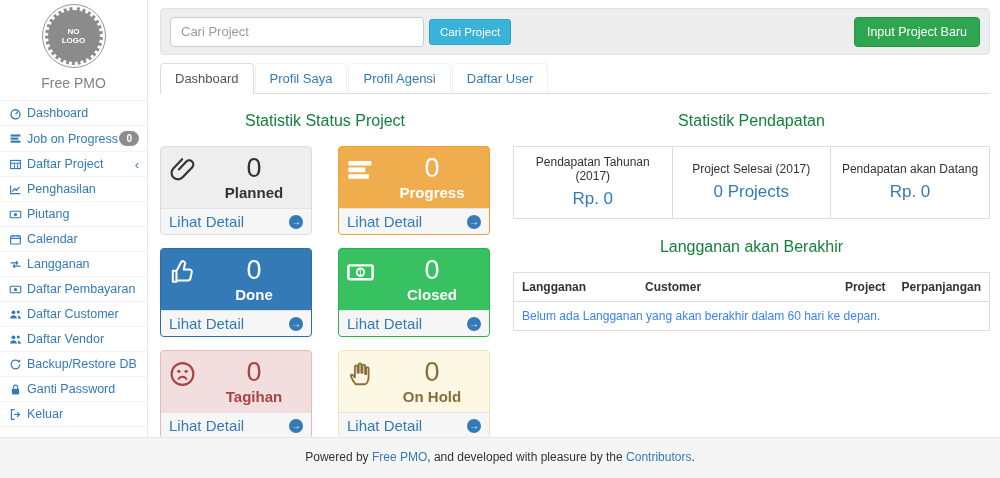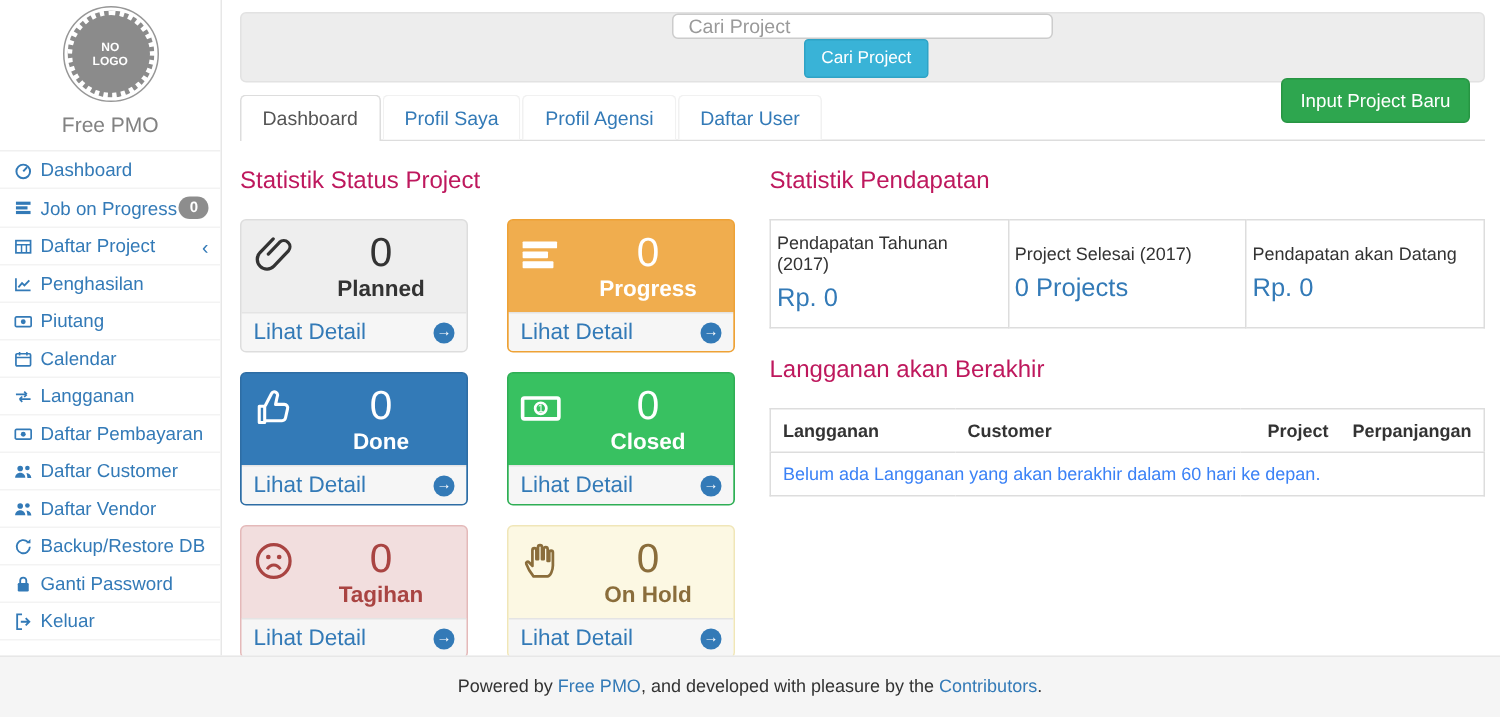--- a/index.html
+++ b/index.html
@@ -19,36 +19,36 @@
   .nav { border-top:1px solid #f0f0f0; }
   .nav-item { display:flex; align-items:center; padding:5px 8px 5px 9px; font-size:12.5px; color:#337ab7;
               border-bottom:1px solid #f3f3f3; cursor:pointer; }
   .nav-item svg { flex:0 0 auto; margin-right:5px; display:block; }
   .nav-label { flex:1; white-space:nowrap; overflow:hidden; }
   .badge { background:#8d8d8d; color:#fff; border-radius:10px; font-size:10px; font-weight:bold; padding:2px 7px; }
   .chev { color:#337ab7; font-size:13px; line-height:1; }
   
   .main { position:absolute; left:149px; right:0; top:0; bottom:41px; padding:8px 10px 0 11px; }
   .topbar { background:#ededed; border:1px solid #e2e2e2; border-radius:4px; height:47px;
-            display:flex; align-items:center; padding:0 9px;flex-direction:column; }
+            display:flex; align-items:center; padding:0 9px; }
   .search-input { width:254px; height:30px; border:1px solid #ccc; border-radius:4px; padding:0 10px;
                   font-size:13px; color:#555; font-family:inherit; }
   .search-input::placeholder { color:#9a9a9a; }
   .btn-search { margin-left:5px; background:#39b3d7; border:1px solid #2fa3c6; color:#fff; font-size:11.5px;
                 padding:6px 10px; border-radius:3px; cursor:pointer; font-family:inherit; }
   .btn-new { margin-left:auto; background:#2ea64f; border:1px solid #279543; color:#fff; font-size:12.5px;
              padding:7px 12px; border-radius:4px; cursor:pointer; font-family:inherit; }
   .tabs { display:flex; margin-top:8px; border-bottom:1px solid #ddd; }
   .tab { font-size:13px; padding:7px 14px; color:#337ab7; background:#fff; border:1px solid #f1f1f1;
          border-bottom:none; border-radius:4px 4px 0 0; margin-right:1px; cursor:pointer; }
   .tab.active { color:#555; border-color:#ddd; margin-bottom:-1px; padding-bottom:8px; }
   .content { display:flex; margin-top:13px; }
   .col-left { flex:0 0 330px; width:330px; }
   .col-right { flex:1; margin-left:23px; }
-  .section-title { font-size:16px; font-weight:500; color:#be185d; text-align:left; margin:5px 0 16px; }
+  .section-title { font-size:16px; font-weight:500; color:#15803d; text-align:center; margin:5px 0 16px; }
   
   .cards { display:grid; grid-template-columns:152px 152px; gap:13px 26px; }
   .card { border-radius:4px; border:1px solid transparent; overflow:hidden; }
   .card-body { height:61px; padding:6px 7px 0; display:flex; }
   .card-icon { width:36px; padding-top:1px; }
   .card-stats { flex:1; text-align:center; }
   .card-count { font-size:27px; line-height:30px; }
   .card-label { font-size:15px; line-height:20px;font-weight:bold; }
   .card-footer { background:#f6f6f6; padding:4px 8px; display:flex; align-items:center;
                  justify-content:space-between; border-top:1px solid rgba(0,0,0,.07); }
@@ -56,21 +56,21 @@
   .detail-arrow { width:14px; height:14px; border-radius:50%; background:#337ab7; color:#fff;
                   font-size:10px; line-height:14px; text-align:center; cursor:pointer; }
   .card.planned  { background:#eeeeee; border-color:#dddddd; color:#333; }
   .card.progress { background:#f0ad4e; border-color:#eea236; color:#fff; }
   .card.done     { background:#337ab7; border-color:#2e6da4; color:#fff; }
   .card.closed   { background:#38c161; border-color:#2fae55; color:#fff; }
   .card.canceled { background:#f2dede; border-color:#e4b9b9; color:#a94442; }
   .card.onhold   { background:#fcf8e3; border-color:#f0e6b8; color:#8a6d3b; }
   
   .stats-table { width:100%; border-collapse:collapse; margin-bottom:19px; }
-  .stats-table td { border:1px solid #ddd; text-align:left; padding:8px 4px 9px; }
+  .stats-table td { border:1px solid #ddd; text-align:center; padding:8px 4px 9px; }
   .stat-label { font-size:12px; color:#333; }
   .stat-value { font-size:17px; color:#337ab7; margin-top:6px; cursor:pointer; }
   .subs-table { width:100%; border-collapse:collapse; border:1px solid #ddd; }
   .subs-table th { font-size:12px; color:#333; text-align:left; padding:7px 8px; border-bottom:1px solid #ddd; font-weight:bold; }
   .subs-table th.num { text-align:right; }
   .subs-table td { font-size:12px; color:#3b82f6; padding:7px 8px; }
   
   .footer { position:absolute; left:0; right:0; bottom:0; height:41px; background:#f5f5f5;
             border-top:1px solid #e7e7e7; text-align:center; font-size:12px; color:#333; line-height:39px; }
   .footer a { color:#337ab7; text-decoration:none; cursor:pointer; }

